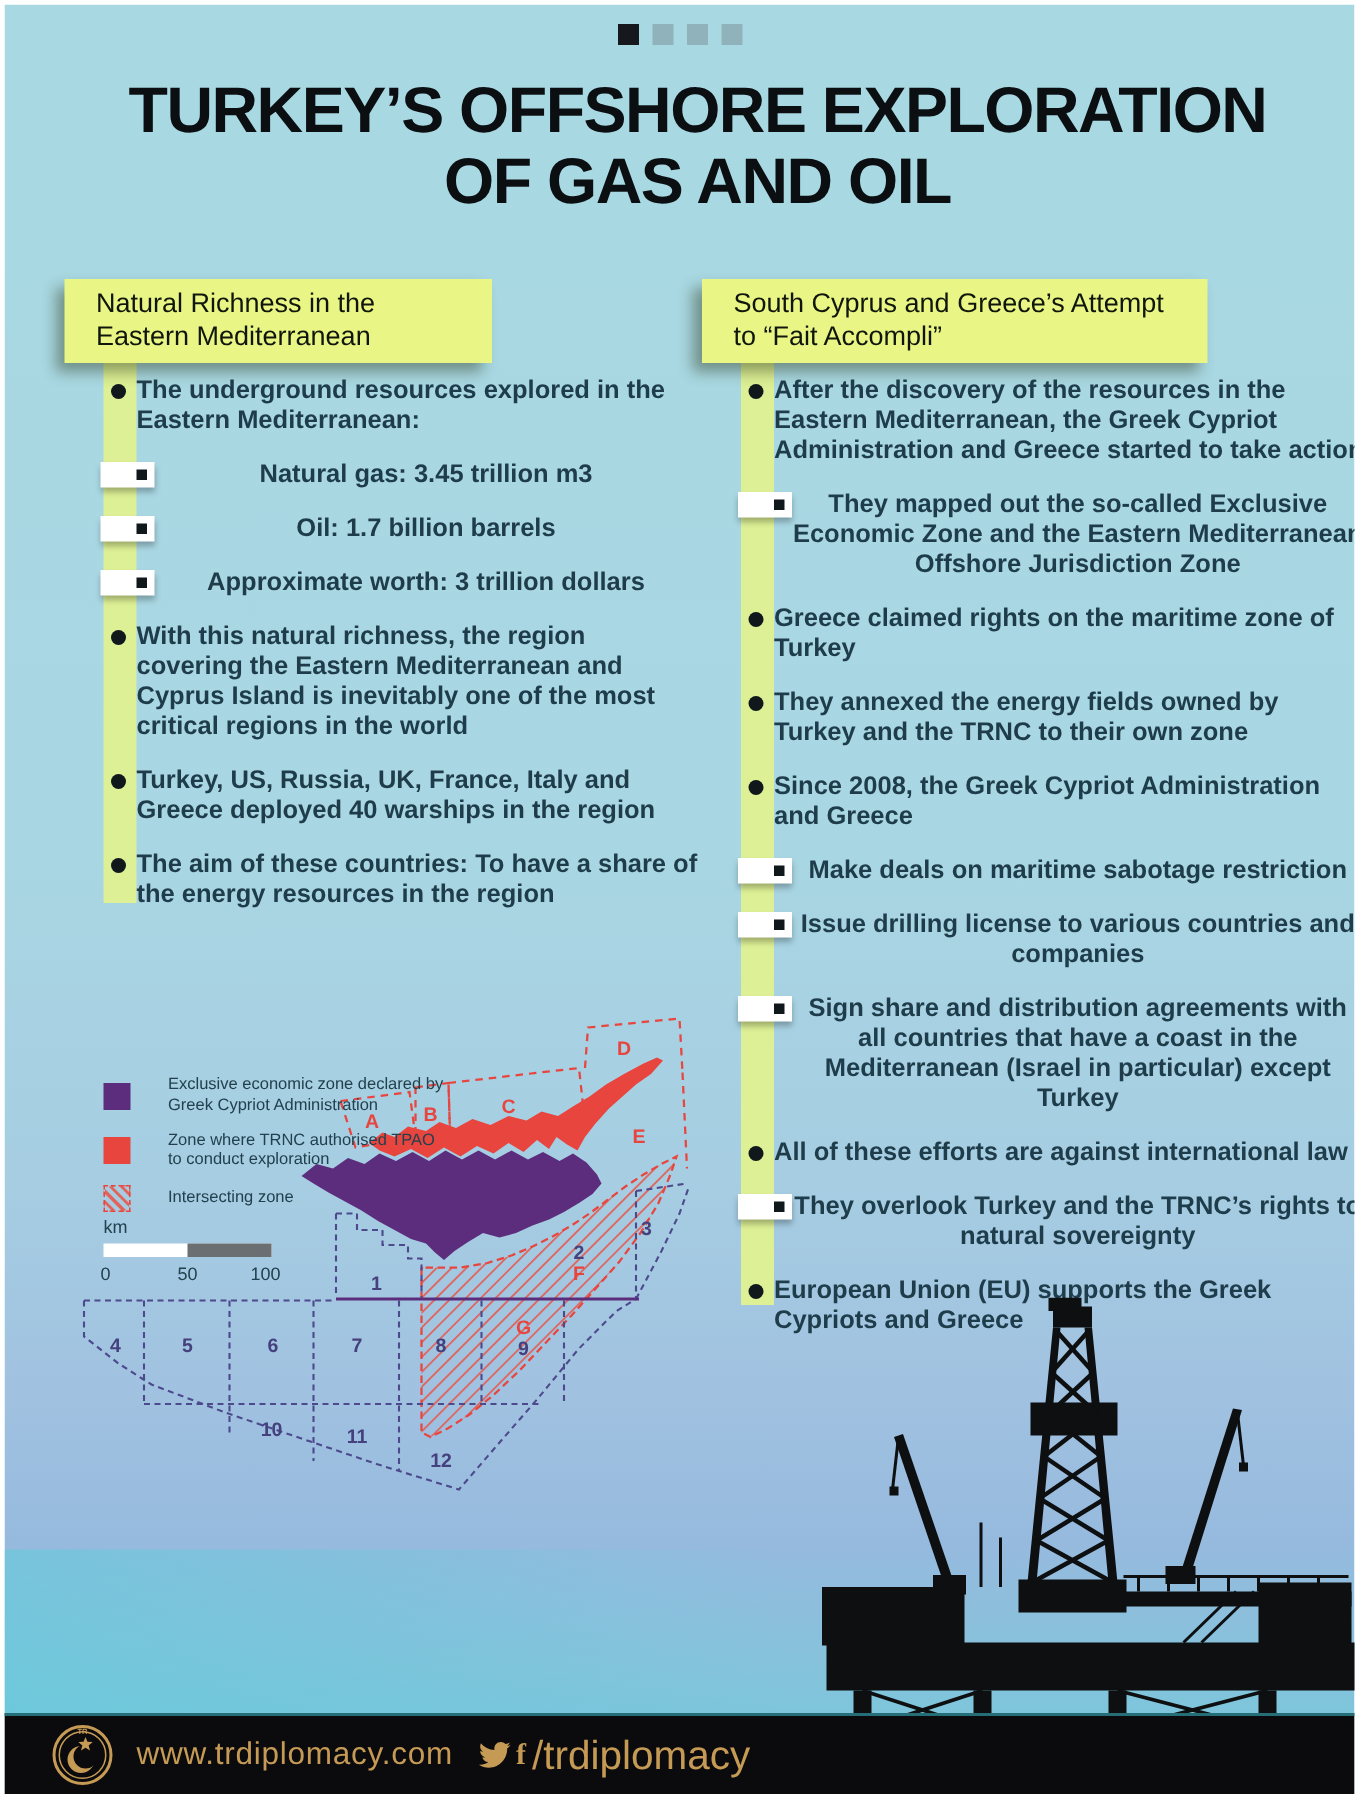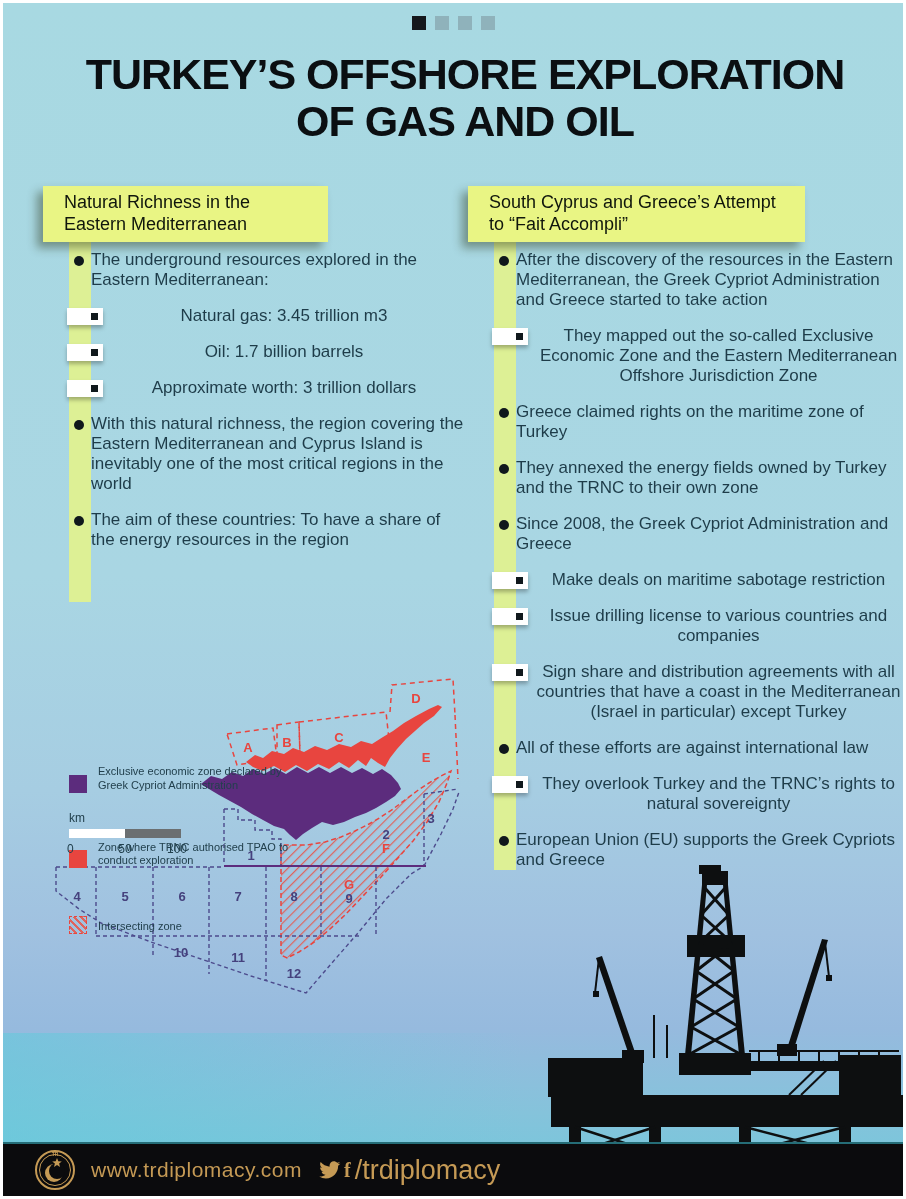--- a/index.html
+++ b/index.html
@@ -27,33 +27,33 @@
   #col-right{left:465px;width:441px;}
   .stripe{position:absolute;left:26px;top:44px;width:22px;background:#ddf095;}
   #col-left .stripe{height:372px;}
   #col-right .stripe{height:640px;}
   .header-box{position:relative;background:#e9f584;color:#10160c;font-weight:normal;
     font-size:18px;line-height:1.2;padding:6px 12px 7px 21px;
     box-shadow:-6px 6px 9px rgba(45,55,25,.45);}
   #col-left .header-box{width:252px;}
   #col-right .header-box{width:304px;}
   .list{position:absolute;top:64px;left:0;right:0;}
-  .li{position:relative;margin-bottom:16px;font-size:17px;line-height:20px;color:#1e3c49;}
+  .li{position:relative;margin-bottom:16px;font-size:17px;line-height:20px;color:#1e3c49;font-weight:bold;}
   .li.bullet{padding-left:48px;}
   .li.sub{padding-left:60px;text-align:center;}
   .dot{position:absolute;left:31px;top:6px;width:10px;height:10px;border-radius:50%;background:#10181c;}
   .whitebar{position:absolute;left:24px;top:2px;width:36px;height:17px;background:#ffffff;
     box-shadow:0 3px 4px rgba(0,0,0,.28);}
   .whitebar .sq{position:absolute;right:5px;top:5px;width:7px;height:7px;background:#10181c;}
 
   
   .map{position:absolute;left:38px;top:656px;width:430px;height:355px;}
   .map svg{position:absolute;left:0;top:0;}
   .legend{position:absolute;left:28px;top:58px;width:230px;}
-  .legend-row{display:flex;gap:11px;margin-bottom:9px;align-items:flex-end;margin-top:48px;}
+  .legend-row{display:flex;gap:25px;margin-bottom:9px;align-items:center;}
   .swatch{width:18px;height:18px;flex:none;}
   .sw-purple{background:#5c2c7d;}
   .sw-red{background:#e8453f;}
   .sw-hatch{background:repeating-linear-gradient(45deg,transparent 0 3px,#e0635c 3px 5px);
     border:1px dashed #e8453f;box-sizing:border-box;}
   .legend-label{font-size:11px;line-height:1.25;color:#22404d;width:195px;}
   .scalebar{position:absolute;left:28px;top:152px;width:112px;font-size:12px;font-weight:normal;color:#22404d;}
   .scalebar .km{margin-bottom:4px;}
   .scalebar .bar{position:relative;width:112px;height:9px;background:#ffffff;}
   .scalebar .bar-right{position:absolute;right:0;top:0;width:56px;height:9px;background:#6b6f71;}
@@ -124,20 +124,24 @@
             <span class="sq"></span>
           </span>
     <span class="li-text">Approximate worth: 3 trillion dollars</span>
   </div>
 
   <div class="li bullet">
     <span class="dot"></span>
     <span class="li-text">With this natural richness, the region covering the Eastern Mediterranean and Cyprus Island is inevitably one of the most critical regions in the world</span>
   </div>
 
+  <div class="li bullet">
+    <span class="dot"></span>
+    <span class="li-text">Turkey, US, Russia, UK, France, Italy and Greece deployed 40 warships in the region</span>
+  </div>
 
   <div class="li bullet">
     <span class="dot"></span>
     <span class="li-text">The aim of these countries: To have a share of the energy resources in the region</span>
   </div>
 </div>
   </div>
 
   <div class="column" id="col-right">
     <div class="stripe"></div>

